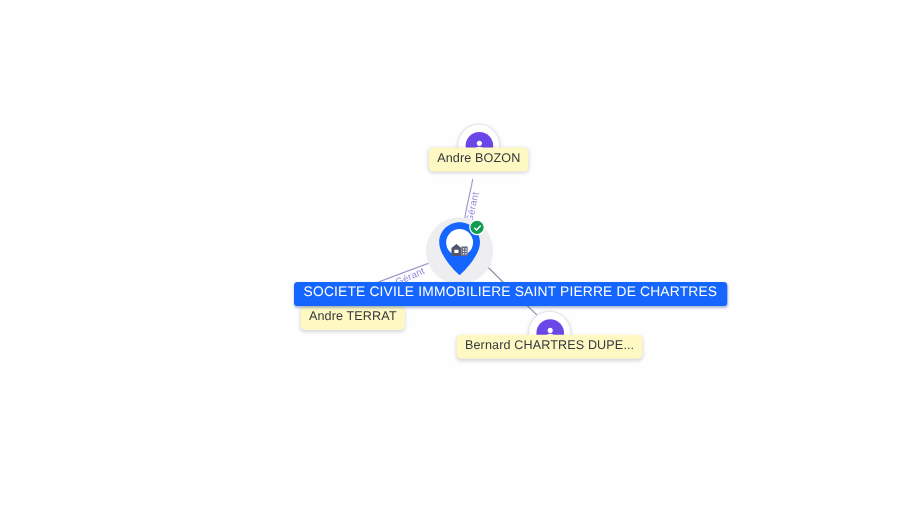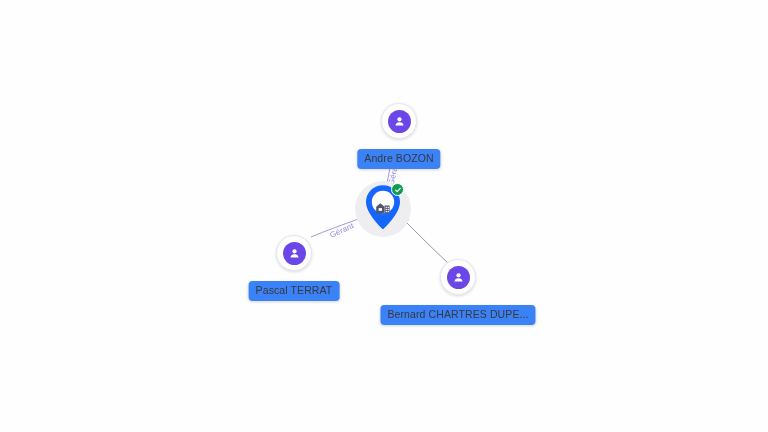--- a/index.html
+++ b/index.html
@@ -61,29 +61,28 @@
     justify-content: center;
   }
   .person-avatar svg { display: block; }
 
   
   .node-label {
     position: absolute;
     left: 50%;
     transform: translateX(-50%);
     white-space: nowrap;
-    background: #3b82f6;
+    background: #fef9c3;
     color: #37373f;
     font-size: 10.5px;
     line-height: 13px;
     padding: 3px 7px 4px 7px;
     border-radius: 4px;
     box-shadow: 0 1px 3px rgba(30,30,60,0.18);
     letter-spacing: 0.1px;
-    margin-top: 26px;
   }
 
   
   #company-node {
     position: absolute;
     transform: translate(-50%, -50%);
   }
   .pin-halo {
     position: absolute;
     left: 50%;
@@ -181,21 +180,21 @@
 
   <div class="node" style="left:294px; top:253px;">
     <div class="person-bubble">
       <div class="person-avatar">
         <svg width="13" height="13" viewBox="0 0 24 24" fill="#ffffff">
           <circle cx="12" cy="8" r="3.9"></circle>
           <path d="M4.6 19.5c0-4.1 3.4-6.2 7.4-6.2s7.4 2.1 7.4 6.2z"></path>
         </svg>
       </div>
     </div>
-    <div class="node-label" style="top:20px;">Pascal TERRAT</div>
+    <div class="node-label" style="top:20px;">Andre TERRAT</div>
   </div>
 
   <div class="node" style="left:458px; top:277px;">
     <div class="person-bubble">
       <div class="person-avatar">
         <svg width="13" height="13" viewBox="0 0 24 24" fill="#ffffff">
           <circle cx="12" cy="8" r="3.9"></circle>
           <path d="M4.6 19.5c0-4.1 3.4-6.2 7.4-6.2s7.4 2.1 7.4 6.2z"></path>
         </svg>
       </div>
@@ -224,14 +223,15 @@
         </svg>
       </div>
       <div class="pin-check">
         <svg width="8" height="8" viewBox="0 0 12 12">
           <path d="M2.4 6.2 L4.7 8.5 L9.4 3.6" fill="none" stroke="#ffffff" stroke-width="1.8" stroke-linecap="round" stroke-linejoin="round"></path>
         </svg>
       </div>
     </div>
   </div>
 
+  <div id="company-label" style="left:245px; top:235px;">SOCIETE CIVILE IMMOBILIERE SAINT PIERRE DE CHARTRES</div>
 
 </div>
 
 </body></html>

